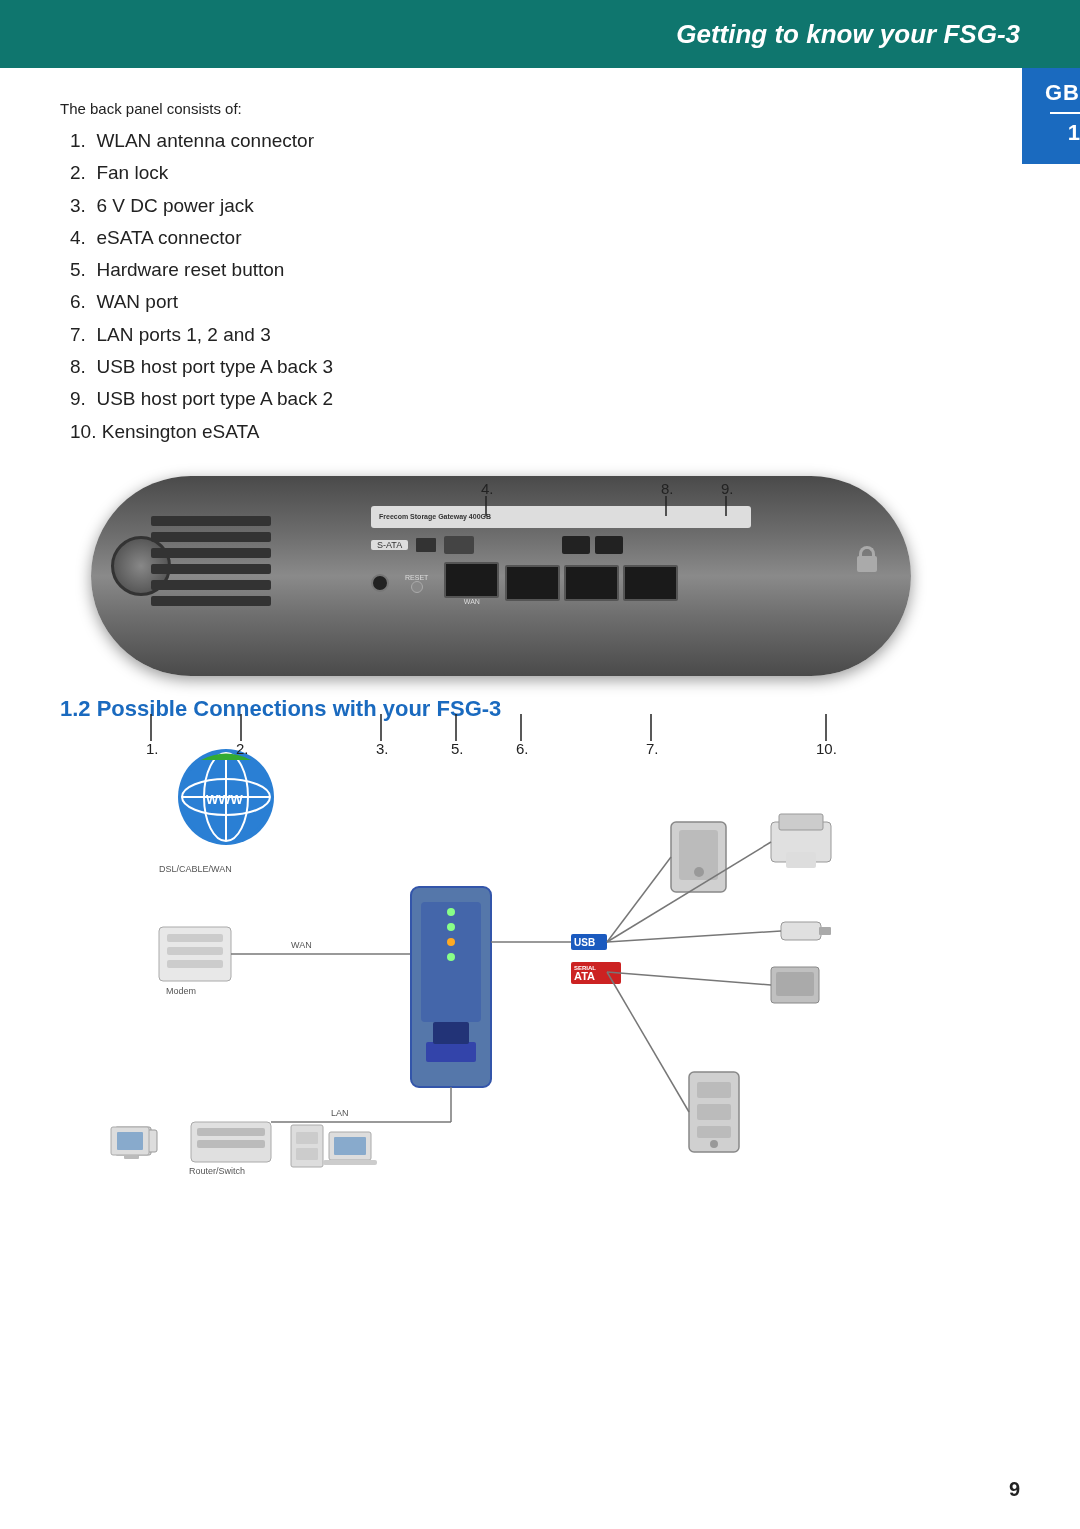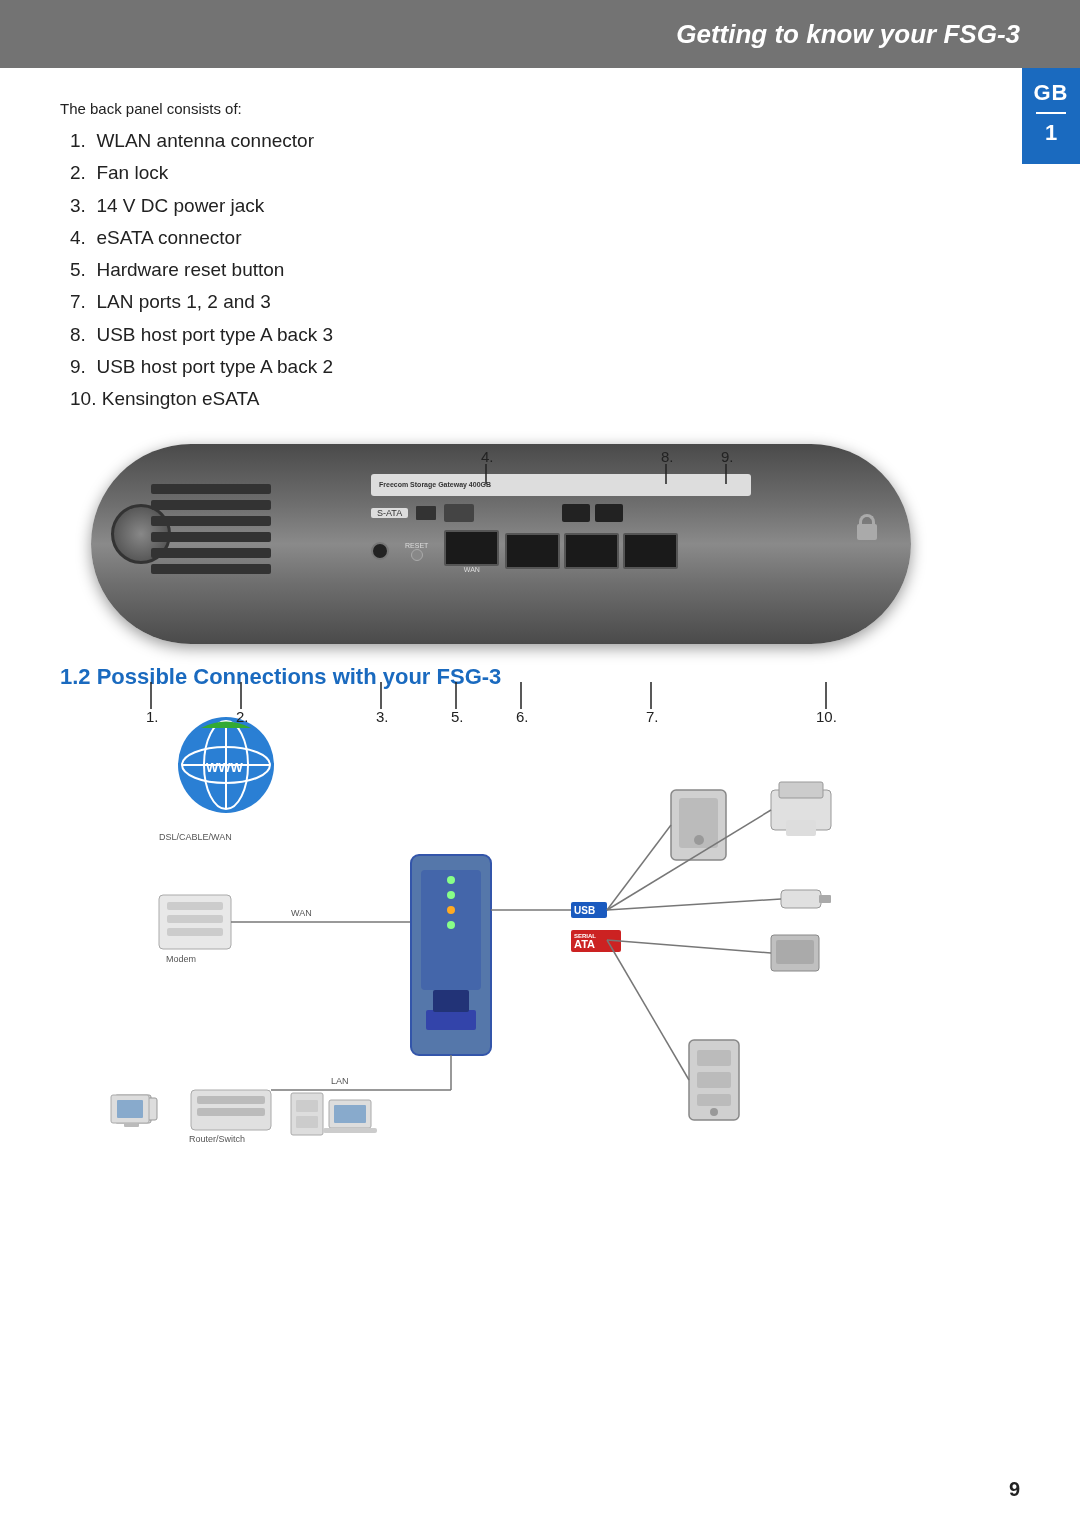--- a/index.html
+++ b/index.html
@@ -8,21 +8,21 @@
       height: 1529px;
       font-family: Arial, Helvetica, sans-serif;
       background: #fff;
       color: #222;
       position: relative;
       overflow: hidden;
     }
 
     
     .header {
-      background: #737373;
+      background: #0f766e;
       width: 100%;
       height: 68px;
       display: flex;
       align-items: center;
       justify-content: flex-end;
       padding-right: 60px;
     }
     .header-title {
       color: #fff;
       font-size: 26px;
@@ -33,21 +33,21 @@
     
     .gb-tab {
       position: absolute;
       top: 68px;
       right: 0;
       width: 58px;
       background: #1a6abf;
       color: #fff;
       display: flex;
       flex-direction: column;
-      align-items: center;
+      align-items: flex-end;
       padding: 12px 0 18px 0;
     }
     .gb-label {
       font-size: 22px;
       font-weight: bold;
       color: #fff;
       letter-spacing: 1px;
     }
     .gb-divider {
       width: 30px;
@@ -265,23 +265,24 @@
 </div>
 
 <div class="content">
 
   <div>
     <div class="intro-text">The back panel consists of:</div>
 
     <ul class="list-items">
       <li><span>1.</span>&nbsp; <span>WLAN antenna connector</span></li>
       <li><span>2.</span>&nbsp; <span>Fan lock</span></li>
-      <li><span>3.</span>&nbsp; <span>14 V DC power jack</span></li>
+      <li><span>3.</span>&nbsp; <span>6 V DC power jack</span></li>
       <li><span>4.</span>&nbsp; <span>eSATA connector</span></li>
       <li><span>5.</span>&nbsp; <span>Hardware reset button</span></li>
+      <li><span>6.</span>&nbsp; <span>WAN port</span></li>
       <li><span>7.</span>&nbsp; <span>LAN ports 1, 2 and 3</span></li>
       <li><span>8.</span>&nbsp; <span>USB host port type A back 3</span></li>
       <li><span>9.</span>&nbsp; <span>USB host port type A back 2</span></li>
       <li><span>10.</span> <span>Kensington eSATA</span></li>
     </ul>
   </div>
 
   <div class="back-panel-wrapper" style="position:relative;">
 
     <svg width="820" height="290" style="position:absolute;top:0;left:0;z-index:10;pointer-events:none;">

